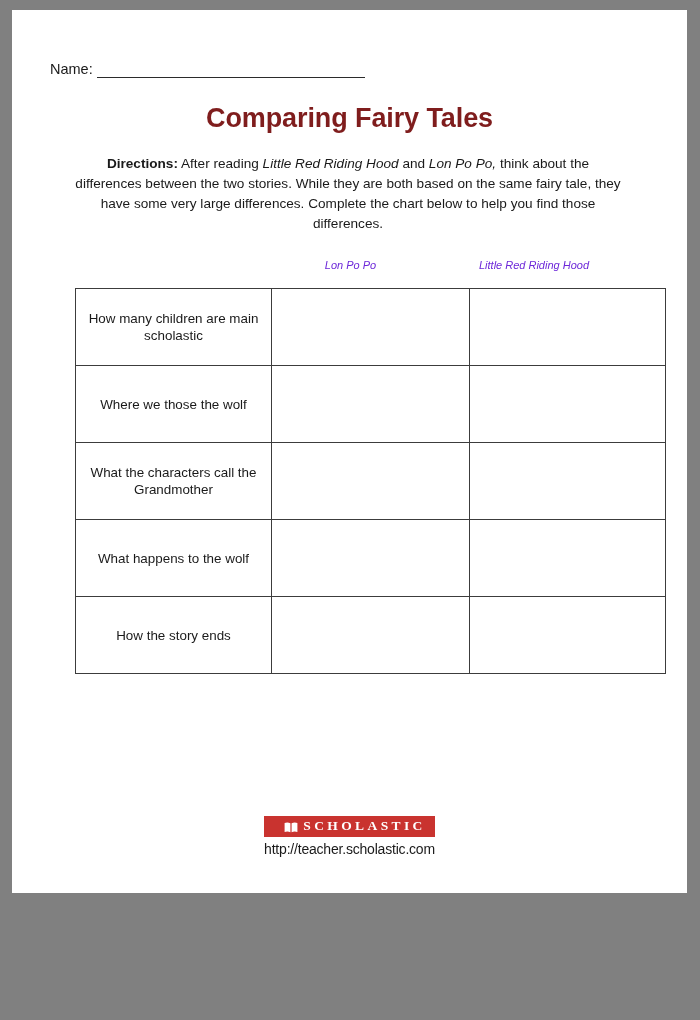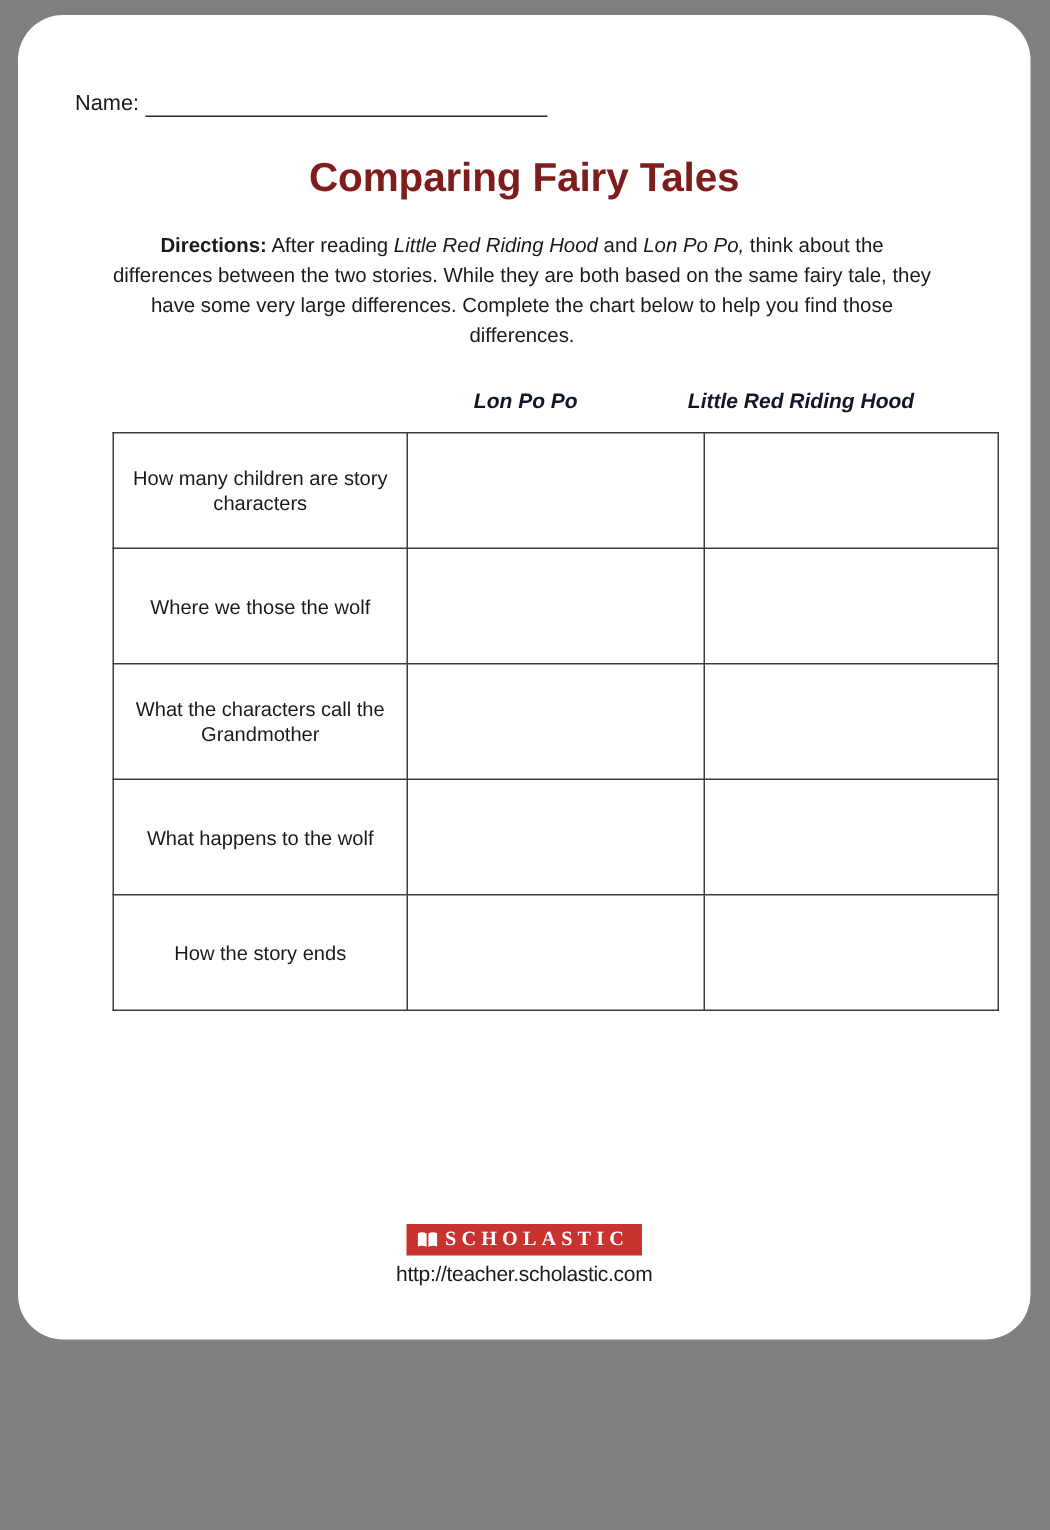--- a/index.html
+++ b/index.html
@@ -13,21 +13,20 @@
     font-family: "Liberation Sans", sans-serif;
     overflow: hidden;
   }
   .page {
     position: absolute;
     left: 12px;
     top: 10px;
     width: 675px;
     height: 883px;
     background: #ffffff;
-    border-radius: 30px;
   }
 
   
   .namedate {
     position: absolute;
     left: 38px;
     top: 42px;
     width: 600px;
     height: 26px;
     display: flex;
@@ -83,24 +82,24 @@
   .col-headers {
     position: absolute;
     left: 63px;
     top: 249px;
     width: 550px;
     height: 22px;
   }
   .col-header {
     position: absolute;
     top: 0;
-    font-size: 14px;
-    font-weight: bold;
+    font-size: 11px;
+    font-weight: normal;
     font-style: italic;
-    color: #0f172a;
+    color: #6d28d9;
     text-align: center;
   }
   .col-header-1 { left: 183px; width: 185px; }
   .col-header-2 { left: 368px; width: 182px; }
 
   
   .chart {
     position: absolute;
     left: 63px;
     top: 278px;
@@ -128,21 +127,21 @@
   .footer {
     position: absolute;
     left: 0;
     top: 806px;
     width: 675px;
     text-align: center;
   }
   .logo {
     display: inline-block;
     background: #c9332f;
-    padding: 3px 9px 4px 7px;
+    padding: 3px 9px 4px 20px;
     line-height: 1;
     vertical-align: middle;
   }
   .logo-inner {
     display: flex;
     align-items: center;
     gap: 5px;
   }
   .book-icon {
     display: inline-block;
@@ -184,21 +183,21 @@
   </div>
 
   <div class="col-headers">
     <div class="col-header col-header-1">Lon Po Po</div>
     <div class="col-header col-header-2">Little Red Riding Hood</div>
   </div>
 
   <table class="chart">
     <tbody>
       <tr>
-        <td class="label">How many children are story characters</td>
+        <td class="label">How many children are main scholastic</td>
         <td class="blank-a"></td>
         <td class="blank-b"></td>
       </tr>
       <tr>
         <td class="label">Where we those the wolf</td>
         <td class="blank-a"></td>
         <td class="blank-b"></td>
       </tr>
       <tr>
         <td class="label">What the characters call the Grandmother</td>

